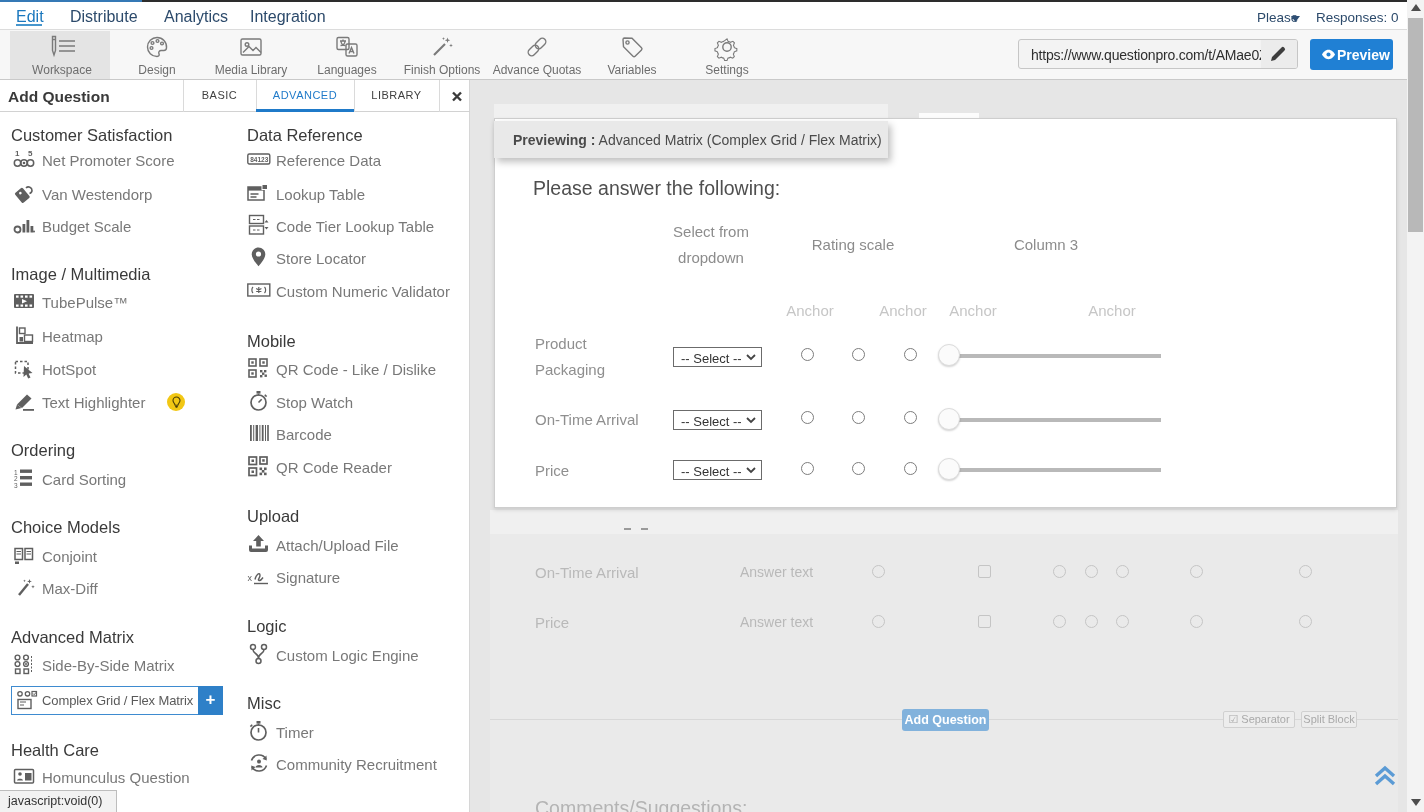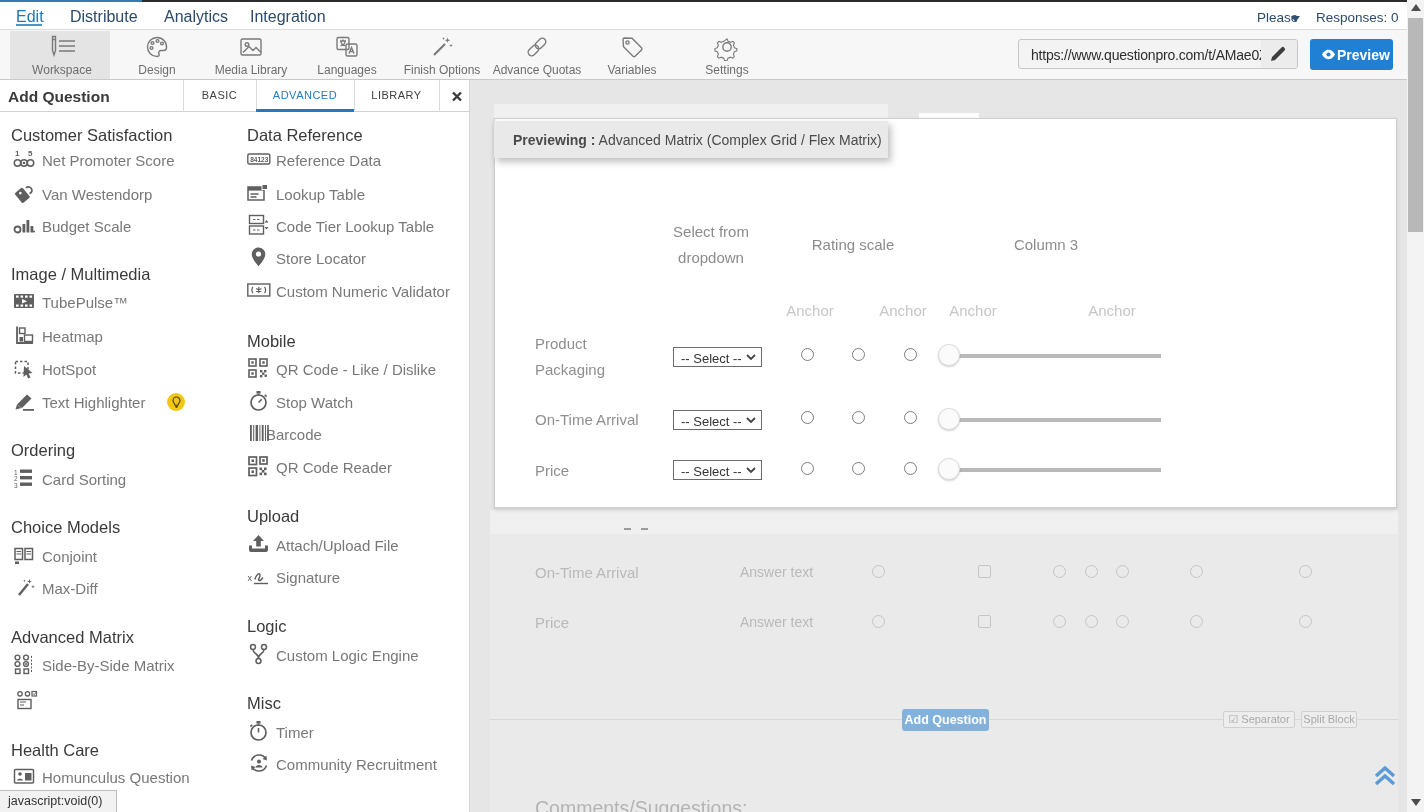--- a/index.html
+++ b/index.html
@@ -206,35 +206,39 @@
 
   <div class="phd" style="left:11px; top:361px;">Ordering</div>
   <div class="pitem" style="left:42px; top:391px;">Card Sorting</div>
 
   <div class="phd" style="left:11px; top:438px;">Choice Models</div>
   <div class="pitem" style="left:42px; top:468px;">Conjoint</div>
   <div class="pitem" style="left:42px; top:500px;">Max-Diff</div>
 
   <div class="phd" style="left:11px; top:548px;">Advanced Matrix</div>
   <div class="pitem" style="left:42px; top:577px;">Side-By-Side Matrix</div>
+  <div id="selbox">
+      <div class="pitem" style="left:30px; top:6px; color:#5a5a5a; font-size:13px; letter-spacing:-0.1px;">Complex Grid / Flex Matrix</div>
+      <div id="selplus">+</div>
+    </div>
 
   <div class="phd" style="left:11px; top:661px;">Health Care</div>
   <div class="pitem" style="left:42px; top:689px;">Homunculus Question</div>
 
   <div class="phd" style="left:247px; top:46px;">Data Reference</div>
   <div class="pitem" style="left:276px; top:72px;">Reference Data</div>
   <div class="pitem" style="left:276px; top:106px;">Lookup Table</div>
   <div class="pitem" style="left:276px; top:138px;">Code Tier Lookup Table</div>
   <div class="pitem" style="left:276px; top:170px;">Store Locator</div>
   <div class="pitem" style="left:276px; top:203px;">Custom Numeric Validator</div>
 
   <div class="phd" style="left:247px; top:252px;">Mobile</div>
   <div class="pitem" style="left:276px; top:281px;">QR Code - Like / Dislike</div>
   <div class="pitem" style="left:276px; top:314px;">Stop Watch</div>
-  <div class="pitem" style="left:266px; top:346px;">Barcode</div>
+  <div class="pitem" style="left:276px; top:346px;">Barcode</div>
   <div class="pitem" style="left:276px; top:379px;">QR Code Reader</div>
 
   <div class="phd" style="left:247px; top:427px;">Upload</div>
   <div class="pitem" style="left:276px; top:457px;">Attach/Upload File</div>
   <div class="pitem" style="left:276px; top:489px;">Signature</div>
 
   <div class="phd" style="left:247px; top:537px;">Logic</div>
   <div class="pitem" style="left:276px; top:567px;">Custom Logic Engine</div>
 
   <div class="phd" style="left:247px; top:614px;">Misc</div>
@@ -438,20 +442,21 @@
   <div id="minitab"></div>
   <div id="dcard1"></div>
   <div style="position:absolute; left:154px; top:448px; width:7px; height:2px; background:#9a9a9a;"></div>
   <div style="position:absolute; left:171px; top:448px; width:7px; height:2px; background:#9a9a9a;"></div>
   <div id="dcard2"></div>
   <div style="position:absolute; left:24px; top:24px; width:394px; height:14px; background:#f0f0f0;"></div>
   <div id="modal"></div>
   <div id="ptag">
       <span><b>Previewing :</b> Advanced Matrix (Complex Grid / Flex Matrix)</span>
     </div>
+  <div id="qtitle">Please answer the following:</div>
 
   <div class="colhd" style="left:181px; top:143px; width:120px;">Select from</div>
   <div class="colhd" style="left:181px; top:169px; width:120px;">dropdown</div>
   <div class="colhd" style="left:323px; top:156px; width:120px;">Rating scale</div>
   <div class="colhd" style="left:516px; top:156px; width:120px;">Column 3</div>
 
   <div class="anchor" style="left:310px; top:222px;">Anchor</div>
   <div class="anchor" style="left:403px; top:222px;">Anchor</div>
   <div class="anchor" style="left:473px; top:222px;">Anchor</div>
   <div class="anchor" style="left:612px; top:222px;">Anchor</div>

